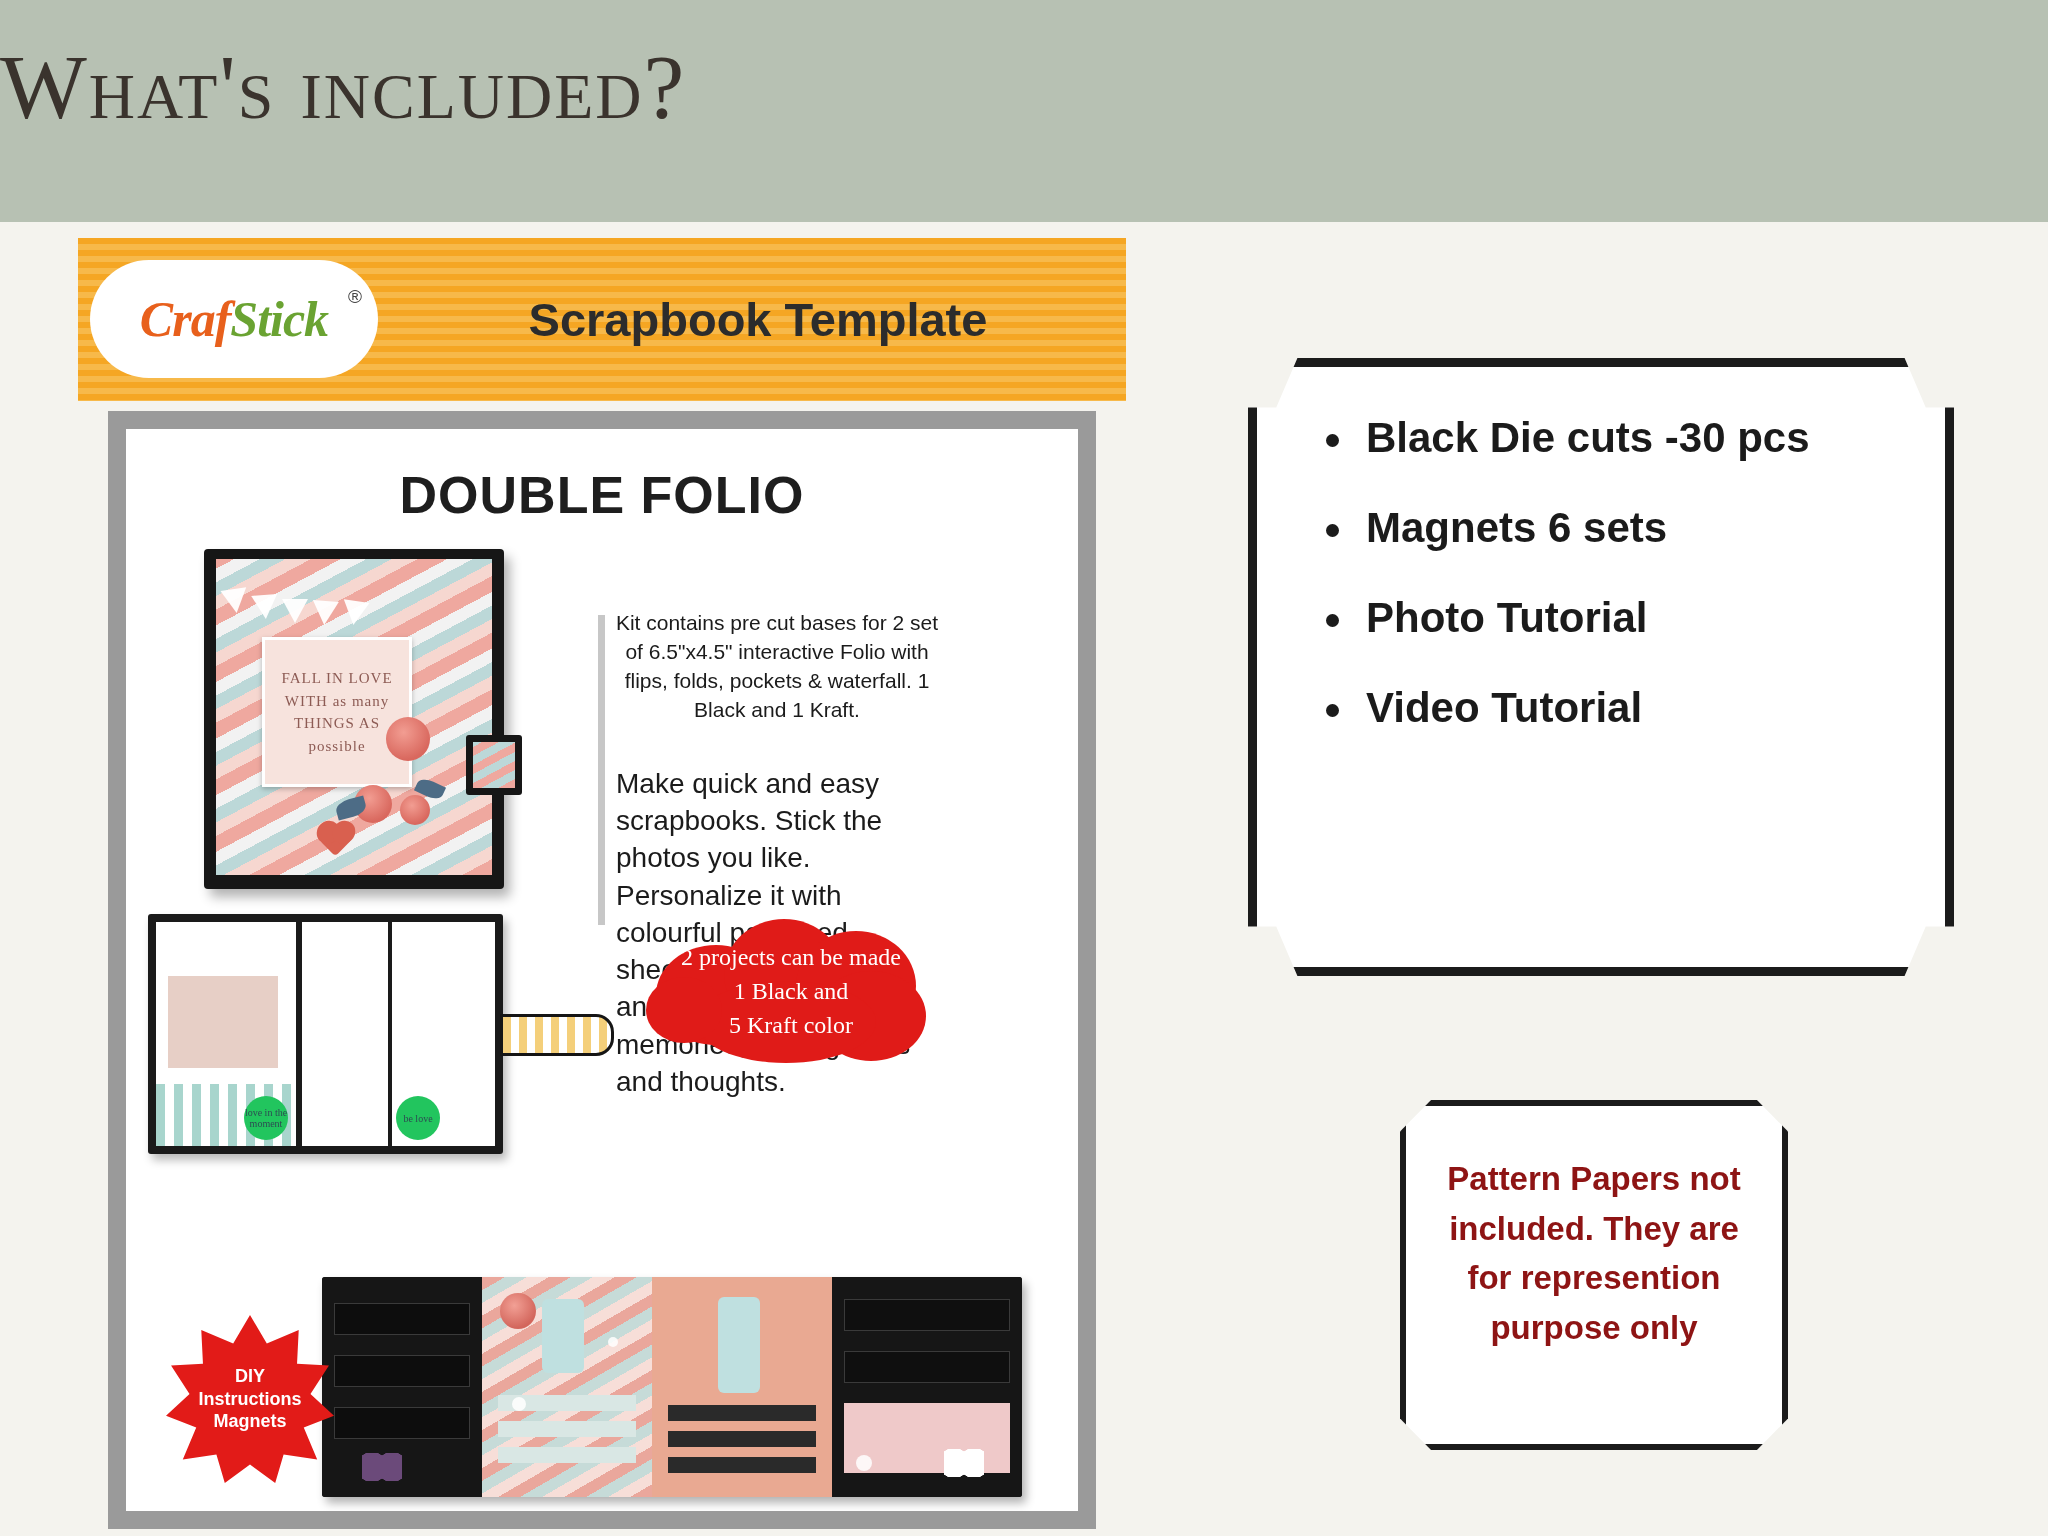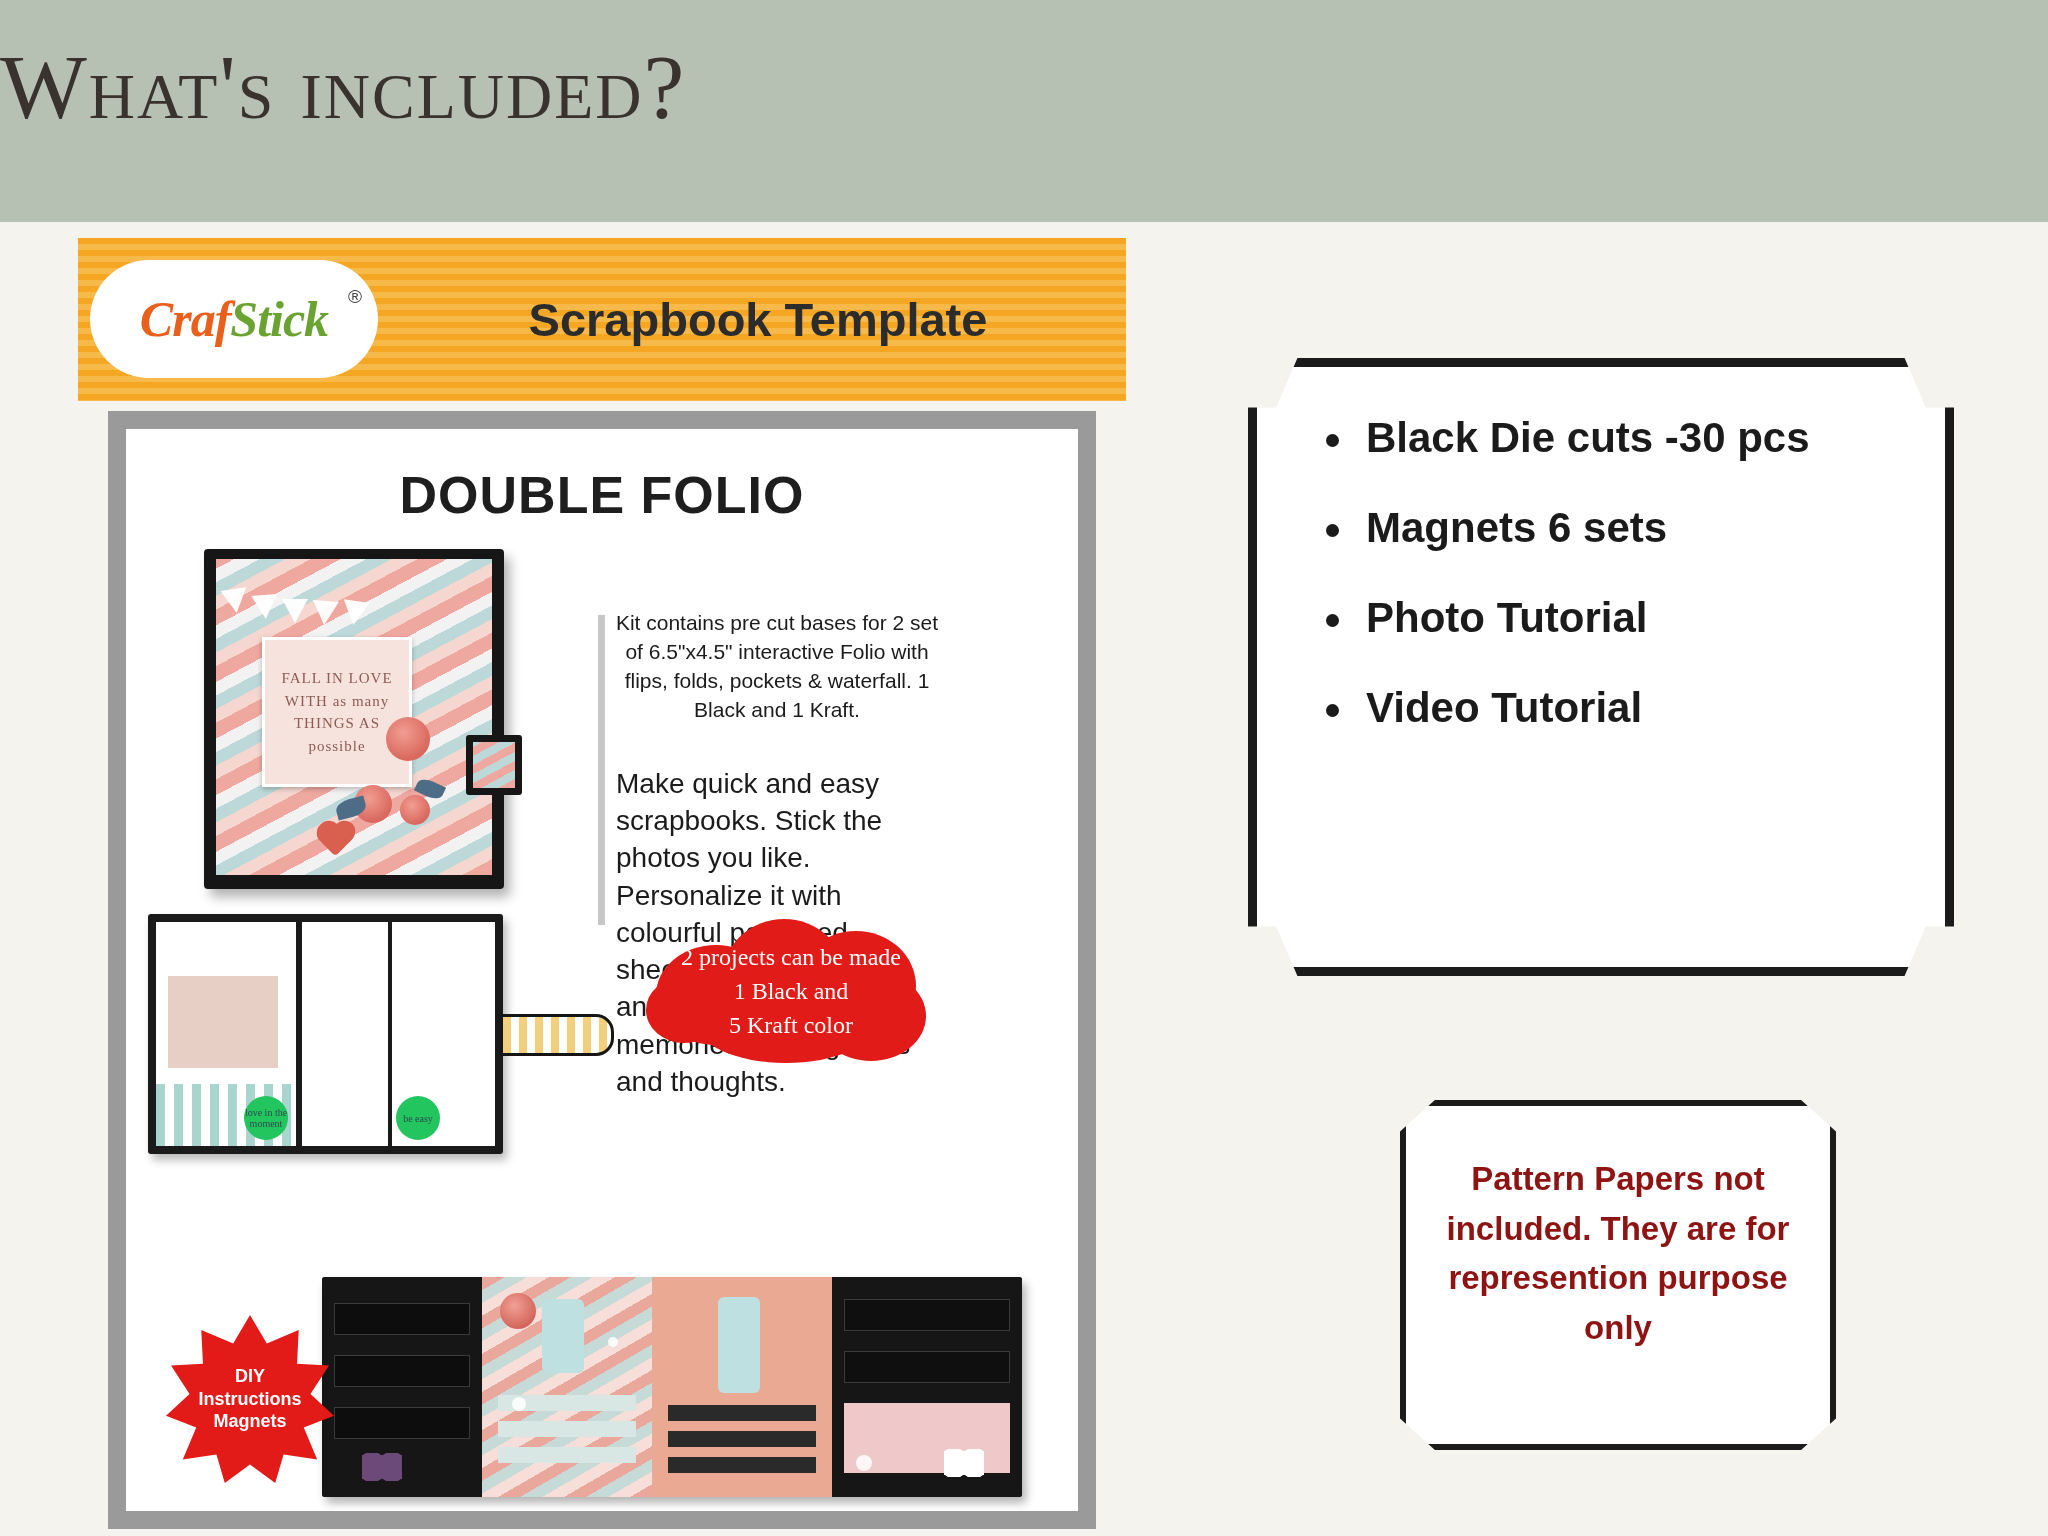--- a/index.html
+++ b/index.html
@@ -503,21 +503,21 @@
     height: 13px;
     background: #1b1b1b;
     border-radius: 50%;
   }
 
   
   .note-box {
     position: absolute;
     left: 1400px;
     top: 1100px;
-    width: 436px;
+    width: 388px;
     height: 350px;
   }
   .note-box .frame {
     position: absolute;
     inset: 0;
     background: #ffffff;
     border: 6px solid #1b1b1b;
     box-sizing: border-box;
     clip-path: polygon(8% 0%, 92% 0%, 100% 9%, 100% 91%, 92% 100%, 8% 100%, 0% 91%, 0% 9%);
   }
@@ -598,21 +598,21 @@
       </div>
 
       <div class="open-folio">
         <div class="pane of-p1"></div>
         <div class="of-label"></div>
         <div class="of-chev"></div>
         <div class="pane of-p2"></div>
         <div class="pane of-p3"></div>
         <div class="of-diamond"></div>
         <div class="of-circle" style="left:96px;bottom:14px;">love in the moment</div>
-        <div class="of-circle" style="left:248px;bottom:14px;">be easy</div>
+        <div class="of-circle" style="left:248px;bottom:14px;">be love</div>
       </div>
       <div class="of-tab" style="position:absolute;left:374px;top:585px;"></div>
 
       <div class="bottom-strip">
         <div class="bs-col bs-1">
           <div class="bs-pocket" style="top:26px;"></div>
           <div class="bs-pocket" style="top:78px;"></div>
           <div class="bs-pocket" style="top:130px;"></div>
           <div class="bs-butterfly" style="left:40px;bottom:16px;"></div>
         </div>

